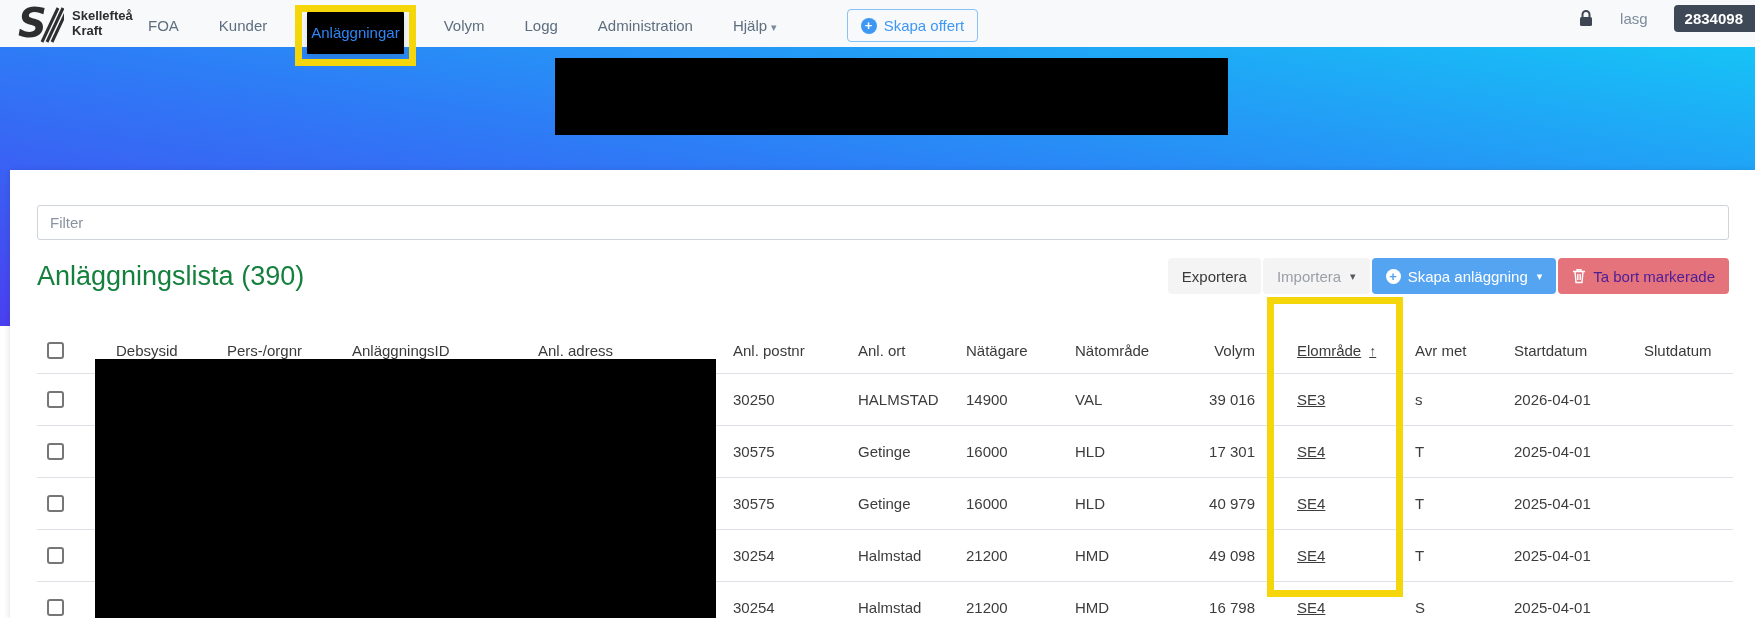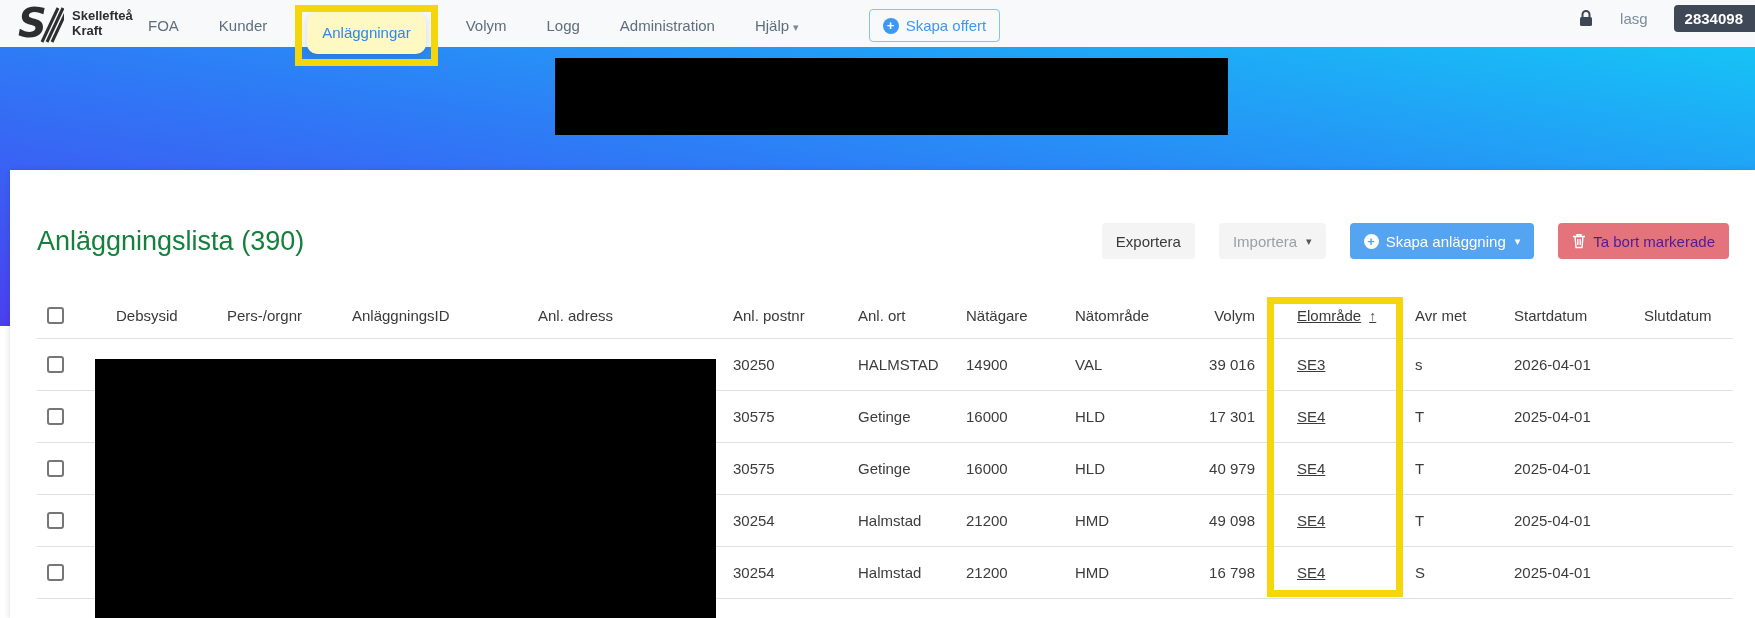--- a/index.html
+++ b/index.html
@@ -15,22 +15,22 @@
   .topnav {
     position:absolute; top:0; left:0; width:1755px; height:47px;
     background:#f7f9fb; z-index:10;
   }
   .logo { position:absolute; left:18px; top:4px; display:flex; align-items:center; gap:8px; }
   .logo-text { font-size:13px; font-weight:bold; color:#2e2e2e; line-height:1.15; }
   .nav-items { position:absolute; left:148px; top:0; height:51px; display:flex; align-items:center; gap:40px; }
   .nav-link { font-size:15px; color:#5f6e7e; text-decoration:none; cursor:pointer; white-space:nowrap; }
   .pill-wrap { position:relative; }
   .pill {
-    position:relative; top:7px; display:inline-block; background:#fef9c3;
-    border-radius:10px; padding:12px 15px; box-shadow:0 3px 10px rgba(25,39,52,.14); z-index:5;
+    position:relative; top:7px; display:inline-block; background:#000000;
+    border-radius:1px; padding:12px 4px; box-shadow:0 3px 10px rgba(25,39,52,.14); z-index:5;
   }
   .pill .nav-link-active { font-size:15px; color:#2e86f5; text-decoration:none; cursor:pointer; }
   .pill .hl {
     position:absolute; top:-7px; left:-12px; right:-12px; bottom:-12px;
     border:7px solid #f5d60a; z-index:9; pointer-events:none;
   }
   .caret { font-size:11px; color:#7b8a99; margin-left:4px; }
   .btn-offer {
     margin-left:30px; display:inline-flex; align-items:center; gap:7px;
     background:transparent; border:1px solid #85c2f8; border-radius:4px;
@@ -62,21 +62,21 @@
     box-shadow:0 1px 6px rgba(30,40,60,.18);
   }
   .filter-input {
     width:1692px; height:35px; border:1px solid #ced4da; border-radius:3px;
     font-size:15px; font-family:inherit; color:#3c3c3c; padding:0 12px; outline:none;
   }
   .filter-input::placeholder { color:#8a93a0; }
 
   .list-row { margin-top:18px; display:flex; justify-content:space-between; align-items:center; }
   .page-title { font-size:27px; font-weight:normal; color:#15803d; }
-  .toolbar { display:flex; gap:24px; }
+  .toolbar { display:flex; gap:2px; }
   .btn { font-family:inherit; font-size:15px; border:none; border-radius:4px; padding:8px 14px; height:36px;
          display:inline-flex; align-items:center; gap:7px; cursor:pointer; white-space:nowrap; }
   .btn-light { background:#f4f4f4; color:#3a3a3a; }
   .btn-light-muted { background:#f4f4f4; color:#9aa0a6; }
   .btn-light-muted .caret-dark { color:#55595e; }
   .btn-blue { background:#55a4f2; color:#ffffff; }
   .btn-red { background:#e4737c; color:#4c1d95; }
   .caret-dark { font-size:11px; margin-left:2px; }
   .caret-white { font-size:11px; color:#fff; margin-left:2px; }
   .plus-circle-white {
@@ -148,20 +148,21 @@
       <path d="M4.5 8.5 V5.5 a3.5 3.5 0 0 1 7 0 V8.5" stroke="#3e4653" stroke-width="2" fill="none"></path>
     </svg>
     <span class="user-name">lasg</span>
     <span class="env-badge">2834098</span>
   </div>
 </div>
 
 <div class="hero"></div>
 
 <div class="card">
+  <input class="filter-input" type="text" placeholder="Filter" style="">
 
   <div class="list-row">
     <h1 class="page-title">Anläggningslista (390)</h1>
     <div class="toolbar">
       <button class="btn btn-light">Exportera</button>
       <button class="btn btn-light-muted">
         <span>Importera</span>
           <span class="caret-dark">▾</span>
       </button>
       <button class="btn btn-blue">

